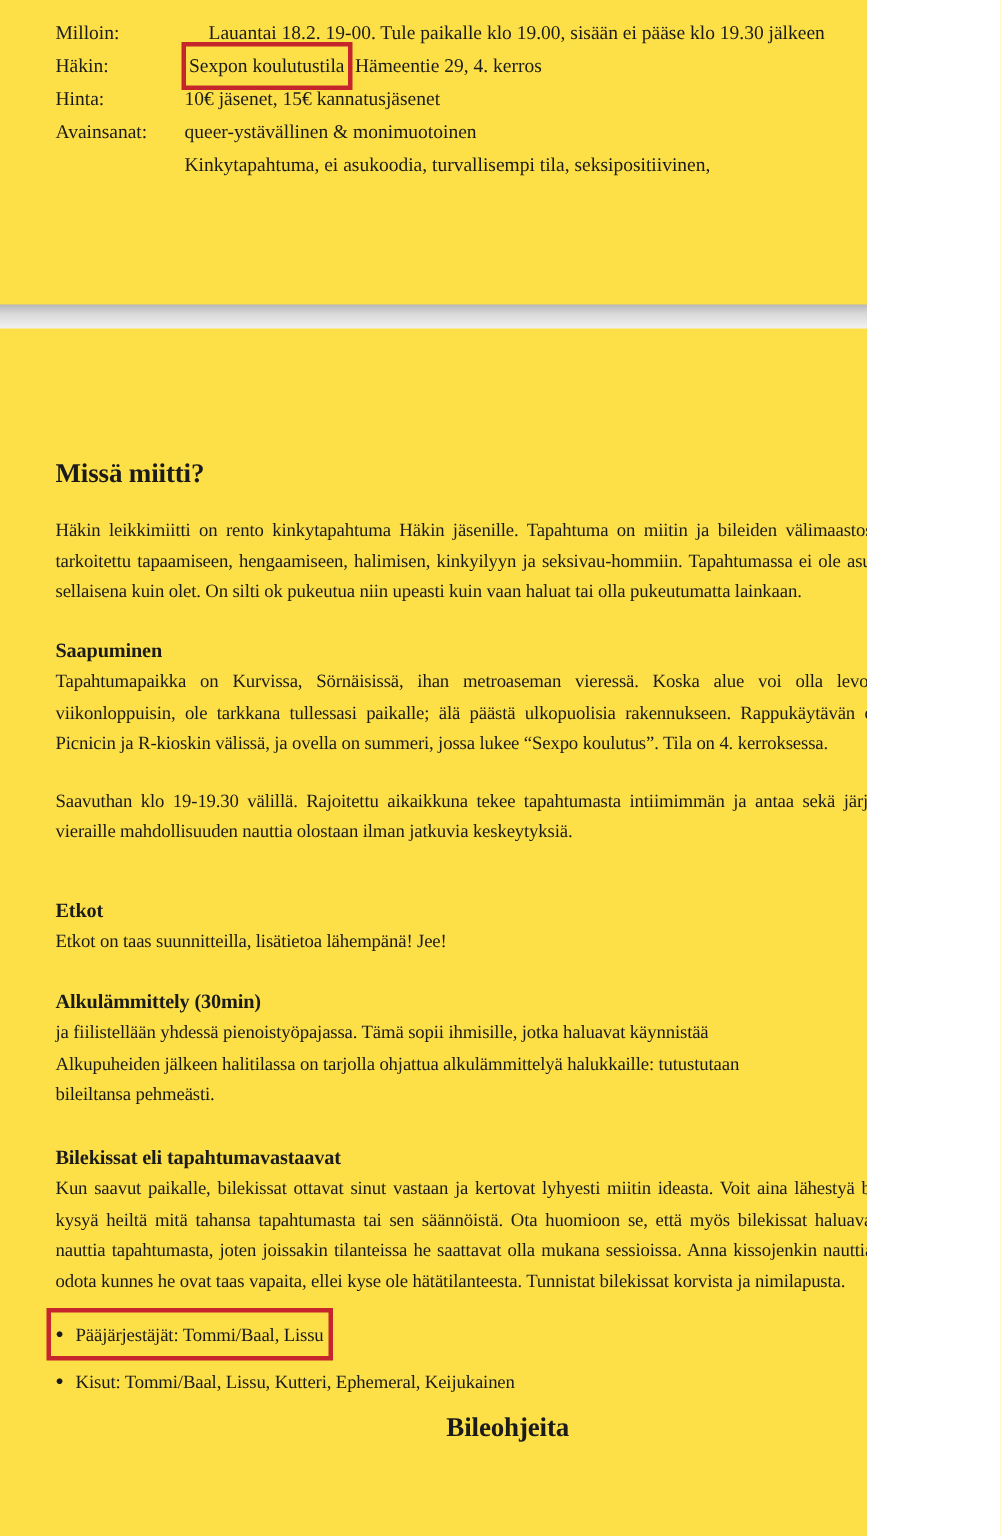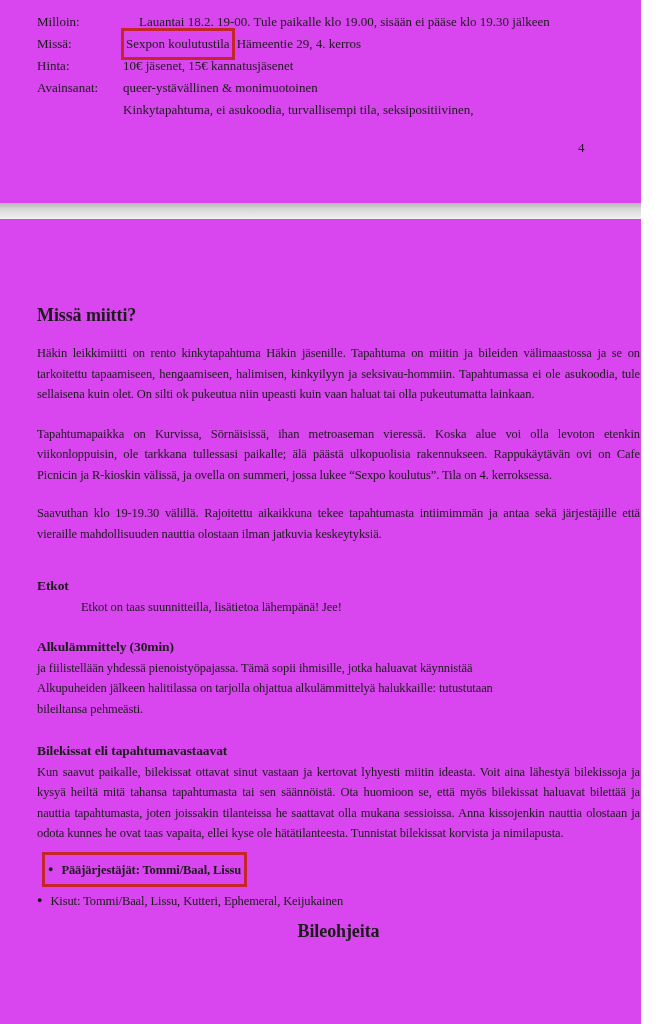--- a/index.html
+++ b/index.html
@@ -1,21 +1,21 @@
 <!DOCTYPE html>
 <html style="--hl: #c4262b;"><head>
 <meta charset="utf-8">
 <style>
   :root { --hl: #c4262b; --ink: #1b1b1b; }
   * { box-sizing: border-box; }
   html, body { margin: 0; padding: 0; background: #ffffff; }
   .viewer {
     position: relative;
-    width: 641px; height: 1024px;
-    background: #d946ef;
+    width: 578px; height: 1024px;
+    background: #fde047;
     overflow: hidden;
     font-family: "Liberation Serif", serif;
     color: var(--ink);
   }
 
   
   .info-block {
     position: absolute; left: 37px; top: 11px; width: 603px;
     font-size: 13px; line-height: 22px;
   }
@@ -49,49 +49,48 @@
     font-size: 18px; line-height: 22px; margin: 0 0 17px 0; font-weight: bold;
   }
   .content h2 {
     font-size: 13.5px; line-height: 20.5px; margin: 0; font-weight: bold;
   }
   .para { margin: 0 0 18px 0; }
   .justify { text-align: justify; }
   .bl { display: block; }
   .mb-17 { margin-bottom: 32px; }
   .mb-19 { margin-bottom: 19px; }
-  .mb-20 { margin-bottom: 20px; margin-left: 44px; }
+  .mb-20 { margin-bottom: 20px; }
   .mb-22 { margin-bottom: 22px; }
   .mb-14 { margin-bottom: 14px; }
 
   .bullet-row { line-height: 22px; margin-bottom: 8px; }
   .bullet-marker { font-size: 9px; vertical-align: 2px; margin-right: 5px; }
   .hl-line {
     display: inline-block;
     outline: 3px solid var(--hl);
     outline-offset: 3px;
-    margin-left: 11px;
-    font-weight: bold;
+    margin-left: 0;
   }
   .next-heading {
     font-size: 18px; line-height: 22px; font-weight: bold; margin: 12px 0 0 0; text-align: center;
   }
 </style>
 </head>
 <body>
 
 <div class="viewer">
 
   <div class="info-block">
     <div class="info-row">
       <span class="info-label">Milloin:</span>
       <span class="info-value"><span class="bold">Lauantai 18.2. 19-00.</span> <span>Tule paikalle klo 19.00, sisään ei pääse klo 19.30 jälkeen</span></span>
     </div>
     <div class="info-row">
-      <span class="info-label">Missä:</span>
+      <span class="info-label">Häkin:</span>
       <span class="info-value"><span class="hl-box">Sexpon koulutustila</span><span>Hämeentie 29, 4. kerros</span></span>
     </div>
     <div class="info-row">
       <span class="info-label">Hinta:</span>
       <span class="info-value">10€ jäsenet, 15€ kannatusjäsenet</span>
     </div>
     <div class="info-row">
       <span class="info-label">Avainsanat:</span>
       <span class="info-value">
           <span class="bl">queer-ystävällinen &amp; monimuotoinen</span>
@@ -101,20 +100,21 @@
   </div>
   <div class="page-num">4</div>
 
   <div class="page-sep"></div>
 
   <div class="content">
     <h1>Missä miitti?</h1>
 
     <p class="para justify mb-19">Häkin leikkimiitti on rento kinkytapahtuma Häkin jäsenille. Tapahtuma on miitin ja bileiden välimaastossa ja se on tarkoitettu tapaamiseen, hengaamiseen, halimisen, kinkyilyyn ja seksivau-hommiin. Tapahtumassa ei ole asukoodia, tule sellaisena kuin olet. On silti ok pukeutua niin upeasti kuin vaan haluat tai olla pukeutumatta lainkaan.</p>
 
+    <h2>Saapuminen</h2>
     <p class="para justify">Tapahtumapaikka on Kurvissa, Sörnäisissä, ihan metroaseman vieressä. Koska alue voi olla levoton etenkin viikonloppuisin, ole tarkkana tullessasi paikalle; älä päästä ulkopuolisia rakennukseen. Rappukäytävän ovi on Cafe Picnicin ja R-kioskin välissä, ja ovella on summeri, jossa lukee “Sexpo koulutus”. Tila on 4. kerroksessa.</p>
 
     <p class="para justify mb-17">Saavuthan klo 19-19.30 välillä. Rajoitettu aikaikkuna tekee tapahtumasta intiimimmän ja antaa sekä järjestäjille että vieraille mahdollisuuden nauttia olostaan ilman jatkuvia keskeytyksiä.</p>
 
     <h2>Etkot</h2>
     <p class="para mb-20">
         <span class="bl">Etkot on taas suunnitteilla, lisätietoa lähempänä! Jee!</span>
       </p>
 
     <h2>Alkulämmittely (30min)</h2>

